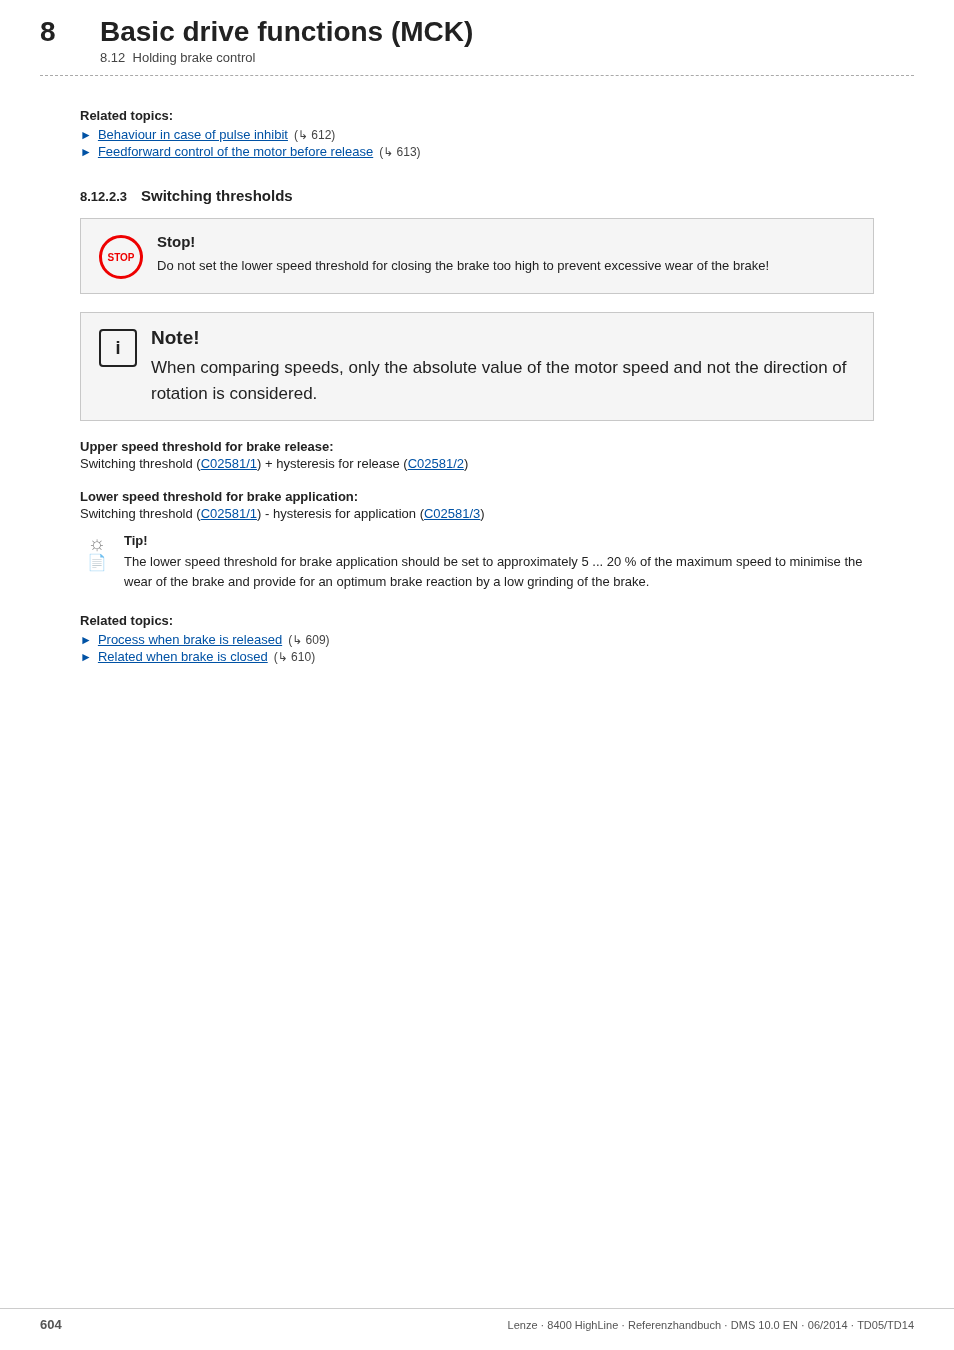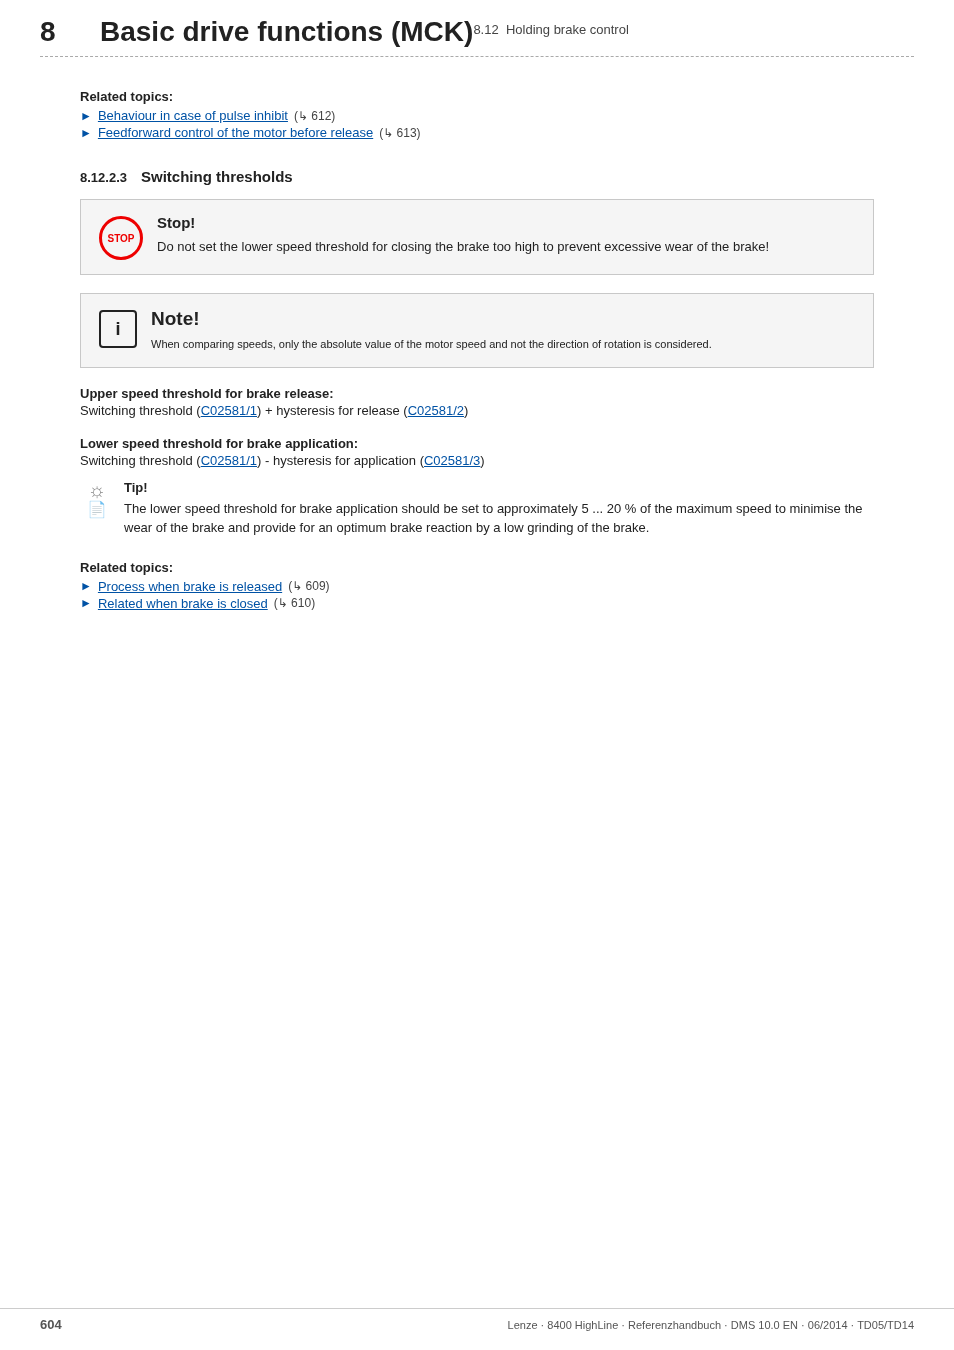--- a/index.html
+++ b/index.html
@@ -26,21 +26,21 @@
     }
     .header-chapter {
       font-size: 28px;
       font-weight: bold;
       color: #222;
       line-height: 1;
       min-width: 40px;
     }
     .header-right {
       display: flex;
-      flex-direction: row;
+      flex-direction: column;
     }
     .header-title {
       font-size: 28px;
       font-weight: bold;
       color: #222;
       line-height: 1;
     }
     .header-sub {
       font-size: 13px;
       color: #444;
@@ -150,23 +150,22 @@
       margin-top: 2px;
       flex-shrink: 0;
     }
     .note-content {}
     .note-title {
       font-weight: bold;
       font-size: 19px;
       margin-bottom: 6px;
     }
     .note-text {
-      font-size: 11px;
+      font-size: 17px;
       line-height: 1.5;
-      text-align: center;
     }
     .sub-heading {
       font-weight: bold;
       font-size: 13px;
       margin-top: 18px;
       margin-bottom: 2px;
     }
     .formula-text {
       font-size: 13px;
       margin-bottom: 2px;

